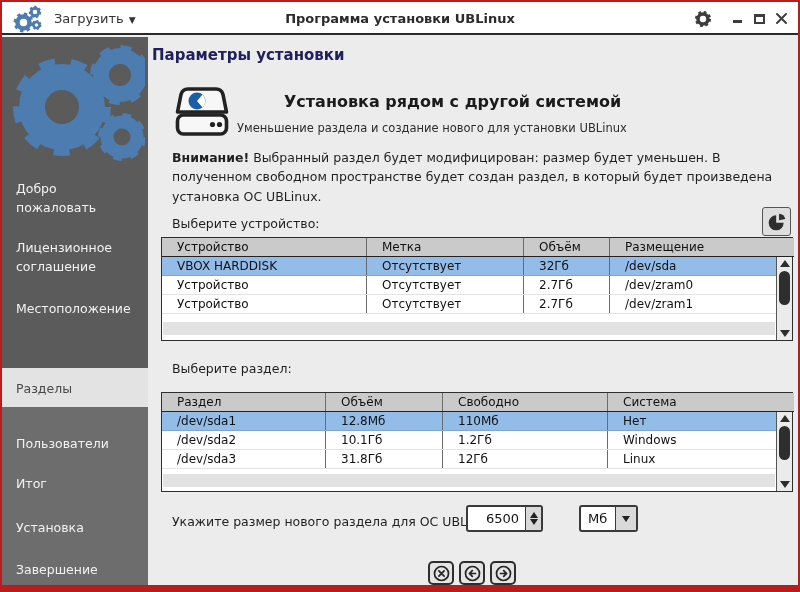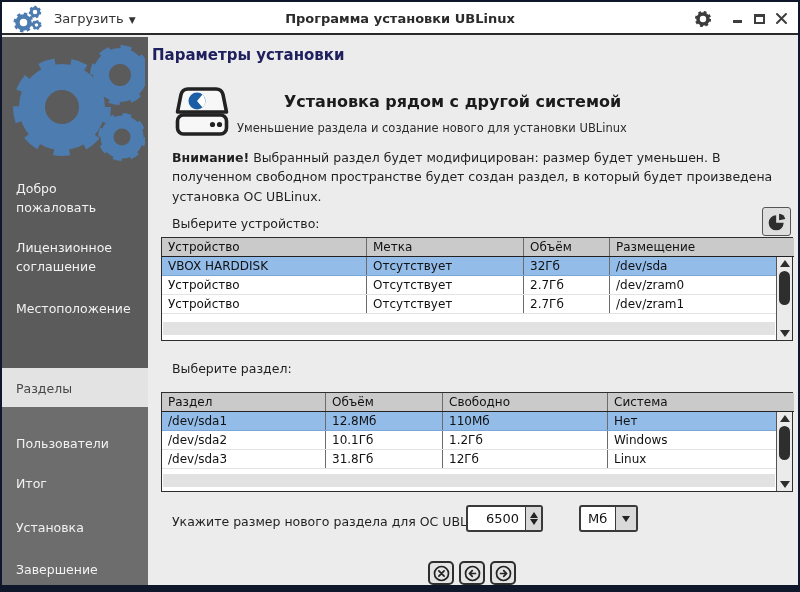--- a/index.html
+++ b/index.html
@@ -1,17 +1,17 @@
 <!DOCTYPE html>
 <html><head>
 <meta charset="utf-8">
 <style>
   * { box-sizing: border-box; margin: 0; padding: 0; }
   body { font-family: "DejaVu Sans", sans-serif; background:#888; }
-  .window { position:relative; width:800px; height:592px; background:#0f172a; overflow:hidden; }
+  .window { position:relative; width:800px; height:592px; background:#b91c1c; overflow:hidden; }
   .frame { position:absolute; left:2px; top:2px; right:2px; bottom:7px; background:#ececec; }
 
   
   .titlebar { position:absolute; left:0; top:0; right:0; height:33px; background:#ffffff;
               border-bottom:2px solid #2a2a2a; }
   .logo { position:absolute; left:10px; top:3px; }
   .menu-btn { position:absolute; left:52px; top:0; height:33px; line-height:33px; font-size:13px;
               color:#333; cursor:default; }
   .menu-btn .caret { font-size:9px; color:#333; margin-left:5px; }
   .tb-title { position:absolute; left:150px; right:150px; top:0; height:33px; line-height:33px;
@@ -40,21 +40,21 @@
   .opt-sub { position:absolute; left:89px; top:84px; font-size:11.5px; color:#2c2c2c; }
   .warning { position:absolute; left:24px; top:111px; width:608px; font-size:12.5px; line-height:1.55; color:#1f1f1f; }
   .field-label { position:absolute; font-size:12.5px; color:#1f1f1f;text-align:center; }
   .sq-btn { position:absolute; width:29px; height:29px; background:#dedede; border:1px solid #555;
             border-radius:3px; display:flex; align-items:center; justify-content:center; }
 
   
   .tbl { position:absolute; width:632px; background:#ffffff; border:1px solid #2e2e2e; }
   .tr { display:flex; height:19px; width:616px; }
   .tr-h { width:632px; background:#cacaca; border-bottom:1px solid #222; }
-  .td { font-size:12px; line-height:18px; padding:0 6px; border-right:1px solid #6b6b6b;
+  .td { font-size:12px; line-height:18px; padding:0 15px; border-right:1px solid #6b6b6b;
         white-space:nowrap; overflow:hidden; color:#111; }
   .td:last-child { border-right:none; }
   .tr-data { border-bottom:1px solid #e3e3e3; }
   .tr-sel { background:#94bce9; border-bottom:1px solid #7aa6d8; }
   .stripe { position:absolute; left:1px; right:17px; height:13px; background:#e2e2e2; }
   .sbar { position:absolute; right:0; top:19px; bottom:0; width:16px; background:#ebebeb; border-left:1px solid #555; }
   .sbar .arr-up { position:absolute; top:3px; left:3px; width:0; height:0;
                   border-left:5px solid transparent; border-right:5px solid transparent; border-bottom:7px solid #2d2d2d; }
   .sbar .arr-dn { position:absolute; bottom:3px; left:3px; width:0; height:0;
                   border-left:5px solid transparent; border-right:5px solid transparent; border-top:7px solid #2d2d2d; }

